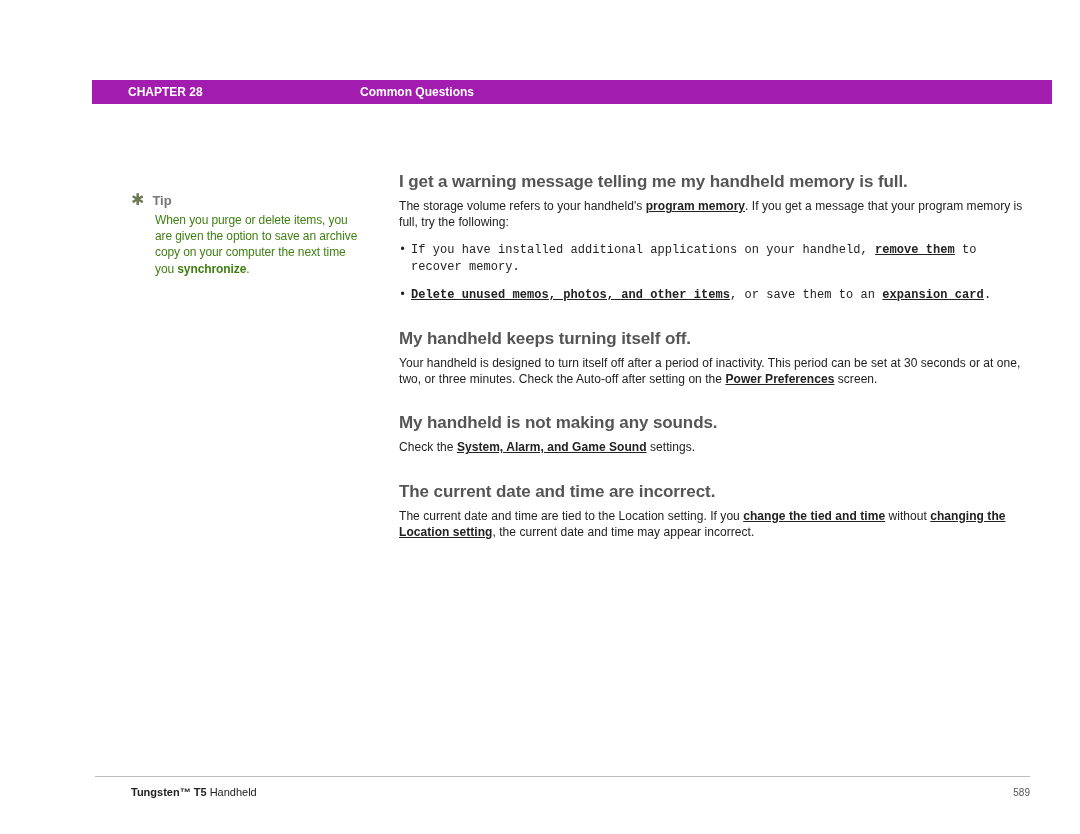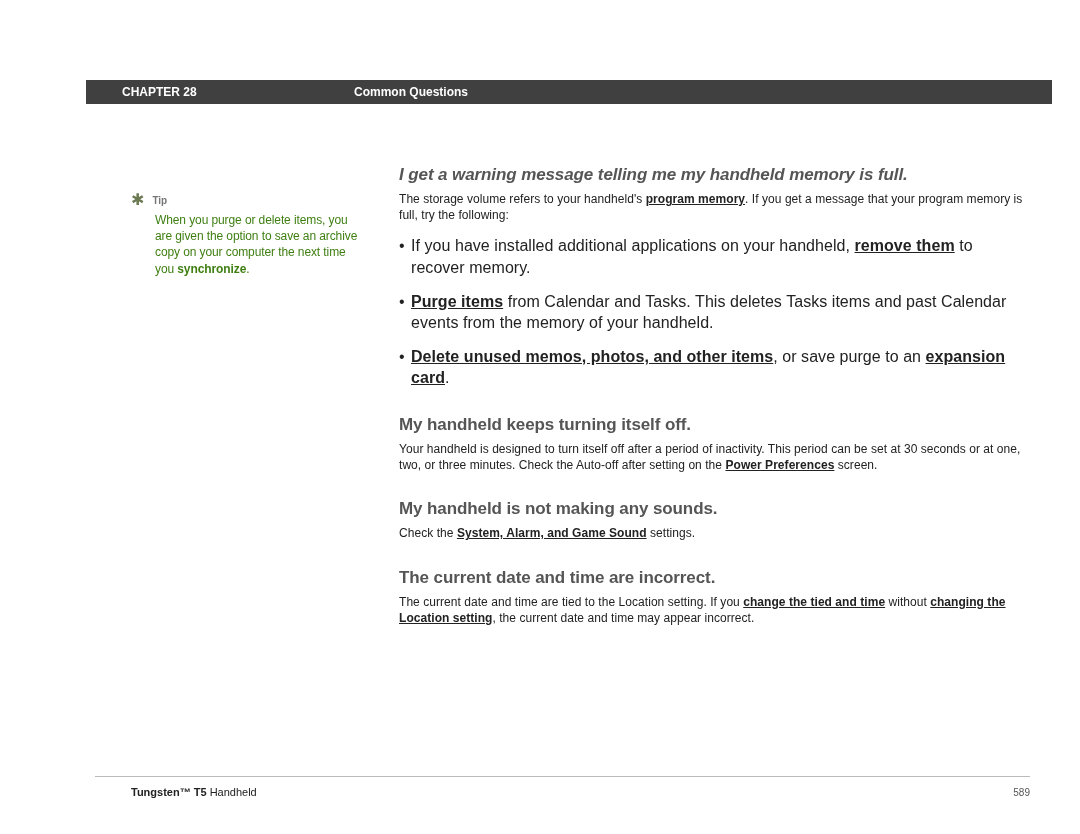--- a/index.html
+++ b/index.html
@@ -13,25 +13,25 @@
     -webkit-font-smoothing: antialiased;
   }
   .page {
     position: relative;
     width: 1080px;
     height: 834px;
     box-sizing: border-box;
   }
   .header-bar {
     position: absolute;
-    left: 86px;
+    left: 92px;
     right: 28px;
     top: 80px;
     height: 24px;
-    background: #404040;
+    background: #a21caf;
     color: #fff;
     display: flex;
     align-items: center;
     font-size: 12px;
     font-weight: 700;
   }
   .header-chapter {
     padding-left: 36px;
     width: 268px;
     box-sizing: border-box;
@@ -45,40 +45,41 @@
     right: 50px;
     top: 165px;
   }
   .qh {
     font-size: 17px;
     font-weight: 700;
     color: #555;
     margin: 0 0 6px 0;
     letter-spacing: -0.1px;
   }
-  .qh.first { margin-top: 0; font-style: italic; }
+  .qh.first { margin-top: 7px; }
   .qh.gap { margin-top: 26px; }
   p.body {
     font-size: 12px;
     line-height: 1.35;
     margin: 0 0 12px 0;
     letter-spacing: 0.05px;
   }
   ul.bul {
     list-style: none;
     margin: 0 0 0 0;
     padding: 0 0 0 12px;
   }
   ul.bul li {
-    font-size: 16px;
+    font-size: 12px;
     line-height: 1.35;
     margin: 0 0 12px 0;
     position: relative;
     padding-left: 0;
     letter-spacing: 0.05px;
+    font-family: Liberation Mono, monospace;
   }
   ul.bul li::before {
     content: "•";
     position: absolute;
     left: -12px;
     top: 0;
   }
   .u { text-decoration: underline; font-weight: 700; }
 
   .sidebar {
@@ -96,21 +97,21 @@
     margin-bottom: 4px;
   }
   .tip-icon {
     color: #6c7a53;
     font-size: 16px;
     line-height: 1;
   }
   .tip-label {
     color: #777;
     font-weight: 700;
-    font-size: 10px;
+    font-size: 13px;
   }
   .tip-body {
     color: #3f7f12;
     font-size: 12px;
     line-height: 1.35;
     letter-spacing: -0.1px;
     margin-left: 24px;
   }
   .tip-body .syn {
     font-weight: 700;
@@ -163,24 +164,21 @@
 
     <h2 class="qh first">I get a warning message telling me my handheld memory is full.</h2>
     <p class="body">
       <span>The storage volume refers to your handheld's </span><span class="u">program memory</span><span>. If you get a message that your program memory is full, try the following:</span>
     </p>
     <ul class="bul">
       <li>
         <span>If you have installed additional applications on your handheld, </span><span class="u">remove them</span><span> to recover memory.</span>
       </li>
       <li>
-        <span class="u">Purge items</span><span> from Calendar and Tasks. This deletes Tasks items and past Calendar events from the memory of your handheld.</span>
-      </li>
-      <li>
-        <span class="u">Delete unused memos, photos, and other items</span><span>, or save purge to an </span><span class="u">expansion card</span><span>.</span>
+        <span class="u">Delete unused memos, photos, and other items</span><span>, or save them to an </span><span class="u">expansion card</span><span>.</span>
       </li>
     </ul>
 
     <h2 class="qh gap">My handheld keeps turning itself off.</h2>
     <p class="body">
       <span>Your handheld is designed to turn itself off after a period of inactivity. This period can be set at 30 seconds or at one, two, or three minutes. Check the Auto-off after setting on the </span><span class="u">Power Preferences</span><span> screen.</span>
     </p>
 
     <h2 class="qh gap">My handheld is not making any sounds.</h2>
     <p class="body">

